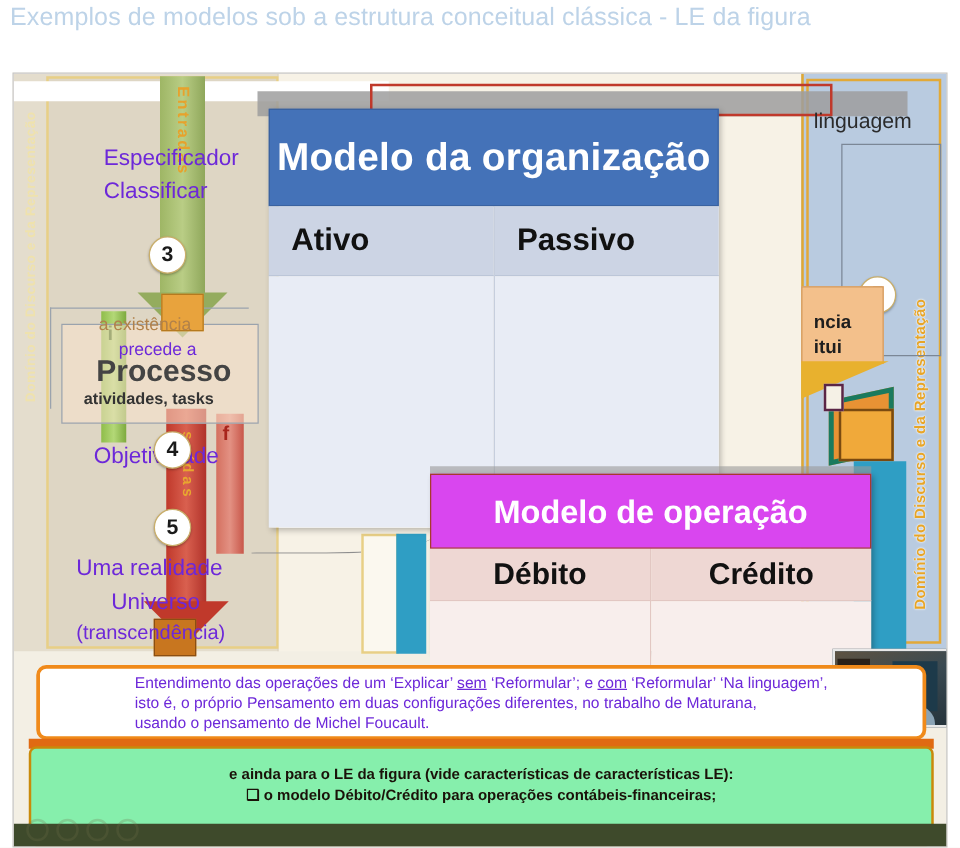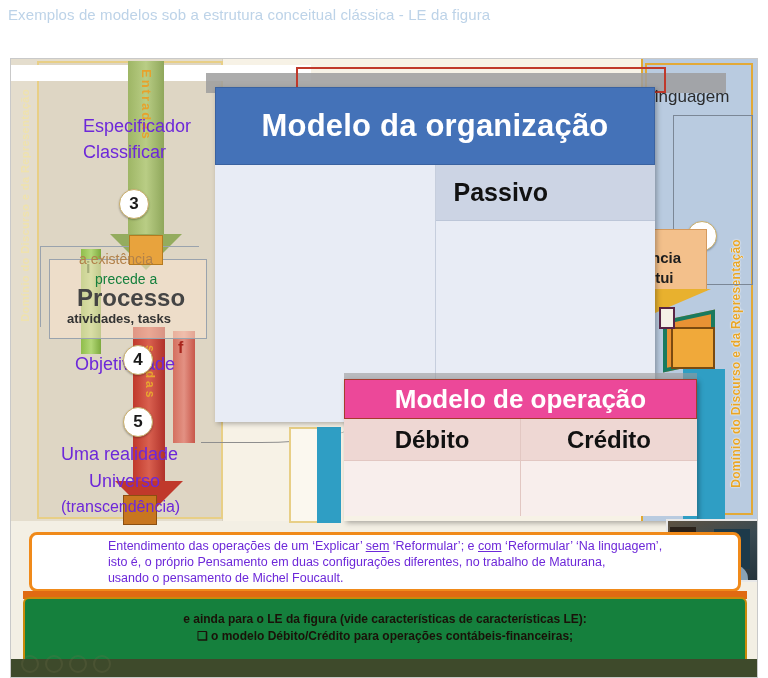--- a/index.html
+++ b/index.html
@@ -5,21 +5,21 @@
   * { margin:0; padding:0; box-sizing:border-box; }
   html,body {
     width:768px; height:678px; overflow:hidden;
     background:#ffffff;
     font-family:"Liberation Sans", sans-serif;
   }
 
   
   #slide-title{
     position:absolute; left:8px; top:2px; width:740px; height:50px;
-    color:#bdd3e8; font-size:15px; line-height:25px; font-weight:400;
+    color:#bdd3e8; font-size:20px; line-height:25px; font-weight:400;
     letter-spacing:.1px;
   }
 
   
   #slide-canvas{
     position:absolute; left:10px; top:58px; width:748px; height:620px;
     background:#f3efe4; overflow:hidden;
     border:1px solid #c9c9c9;
   }
 
@@ -99,21 +99,21 @@
     position:absolute; left:70px; top:190px; width:20px; height:105px;
     background:linear-gradient(to right,#8fbd4a,#b3d877,#7daa3e);
   }
   #i-label{ position:absolute; left:75px; top:200px; font-size:16px;
     font-weight:700; color:#3d6b12; }
 
   .bg-word{ position:absolute; color:#6d28d9; font-weight:400; white-space:nowrap; }
   #w-espec   { left:72px;  top:57px;  font-size:18px; }
   #w-clas    { left:72px;  top:83px;  font-size:18px; }
   #w-exist   { left:68px;  top:192px; font-size:14px; color:#b1814a; }
-  #w-precede { left:84px;  top:212px; font-size:14px; color:#15803d; }
+  #w-precede { left:84px;  top:212px; font-size:14px; color:#6d28d9; }
   #w-processo{ left:66px;  top:225px; font-size:24px; font-weight:700; color:#444; }
   #w-ativ    { left:56px;  top:252px; font-size:13px; font-weight:700; color:#333; }
   #w-objet   { left:64px;  top:295px; font-size:18px; }
   #w-uma     { left:50px;  top:385px; font-size:18px; }
   #w-univ    { left:78px;  top:412px; font-size:18px; }
   #w-trans   { left:50px;  top:439px; font-size:16px; }
 
   #processo-box{
     position:absolute; left:38px; top:200px; width:158px; height:80px;
     border:1px solid #9aa3ad; background:rgba(250,228,205,.55);
@@ -210,21 +210,21 @@
     position:absolute; left:278px; top:368px; width:30px; height:96px;
     border:2px solid #e8cf86; background:#fbf8ef;
   }
   #curve-line{
     position:absolute; left:190px; top:354px; width:150px; height:30px;
     border-bottom:1px solid #8e8e8e; border-radius:0 0 60% 0;
   }
 
   
   #org-table{
-    position:absolute; left:204px; top:28px; width:440px; height:335px;
+    position:absolute; left:204px; top:28px; width:360px; height:335px;
     box-shadow:2px 2px 5px rgba(0,0,0,.28);
   }
   #org-header{
     height:78px; background:#4472b8; border:1px solid #3a62a0;
     display:flex; align-items:center; justify-content:center;
   }
   #org-header span{
     color:#fff; font-size:31px; font-weight:700; letter-spacing:.2px;
   }
   #org-body{ height:257px; display:flex; }
@@ -246,21 +246,21 @@
   
   #op-table{
     position:absolute; left:333px; top:320px; width:353px; height:142px;
     box-shadow:2px 2px 5px rgba(0,0,0,.3);
   }
   #op-shadow{
     position:absolute; left:333px; top:314px; width:353px; height:10px;
     background:#9a9a9a; opacity:.6;
   }
   #op-header{
-    height:40px; background:#ec4899; border:1px solid #a63b2e;
+    height:60px; background:#d946ef; border:1px solid #a63b2e;
     display:flex; align-items:center; justify-content:center;
   }
   #op-header span{ color:#fff; font-size:26px; font-weight:700; }
   #op-body{ height:97px; display:flex; }
   .op-col{ flex:1; display:flex; flex-direction:column; }
   .op-col + .op-col{ border-left:1px solid #e2c7c2; }
   .op-head-cell{
     height:42px; background:#eed7d3; border-bottom:1px solid #e2c7c2;
     display:flex; align-items:center; justify-content:center;
     font-size:24px; font-weight:700; color:#111;
@@ -293,21 +293,21 @@
     padding:0 14px;
   }
   #callout-white p{
     text-align:left; font-size:12.5px; line-height:16px;
     font-weight:400; color:#6d28d9;
   }
   #callout-white u{ text-decoration:underline; }
 
   #callout-orange{
     position:absolute; left:12px; top:538px; width:724px; height:80px;
-    background:#15803d; border:2px solid #c98a0a; border-radius:6px;
+    background:#86efac; border:2px solid #c98a0a; border-radius:6px;
     display:flex; align-items:flex-start; justify-content:center;
     padding-top:12px;
   }
   #callout-orange p{
     text-align:center; font-size:12px; line-height:17px;
     font-weight:700; color:#1a1209;
   }
   #orange-top-band{
     position:absolute; left:12px; top:532px; width:724px; height:8px;
     background:#e06a12;
@@ -392,20 +392,21 @@
   <div id="teal-band"></div>
   <div id="yellow-strip-mid"></div>
   <div id="blue-strip-mid"></div>
 
   <div id="org-table">
     <div id="org-header">
       <span>Modelo da organização</span>
     </div>
     <div id="org-body">
       <div class="org-col">
+        <div class="org-head-cell">Ativo</div>
         <div class="org-fill"></div>
       </div>
       <div class="org-col">
         <div class="org-head-cell">Passivo</div>
         <div class="org-fill"></div>
         <div id="pl-cell">Patrimônio Líquido</div>
       </div>
     </div>
   </div>
 

